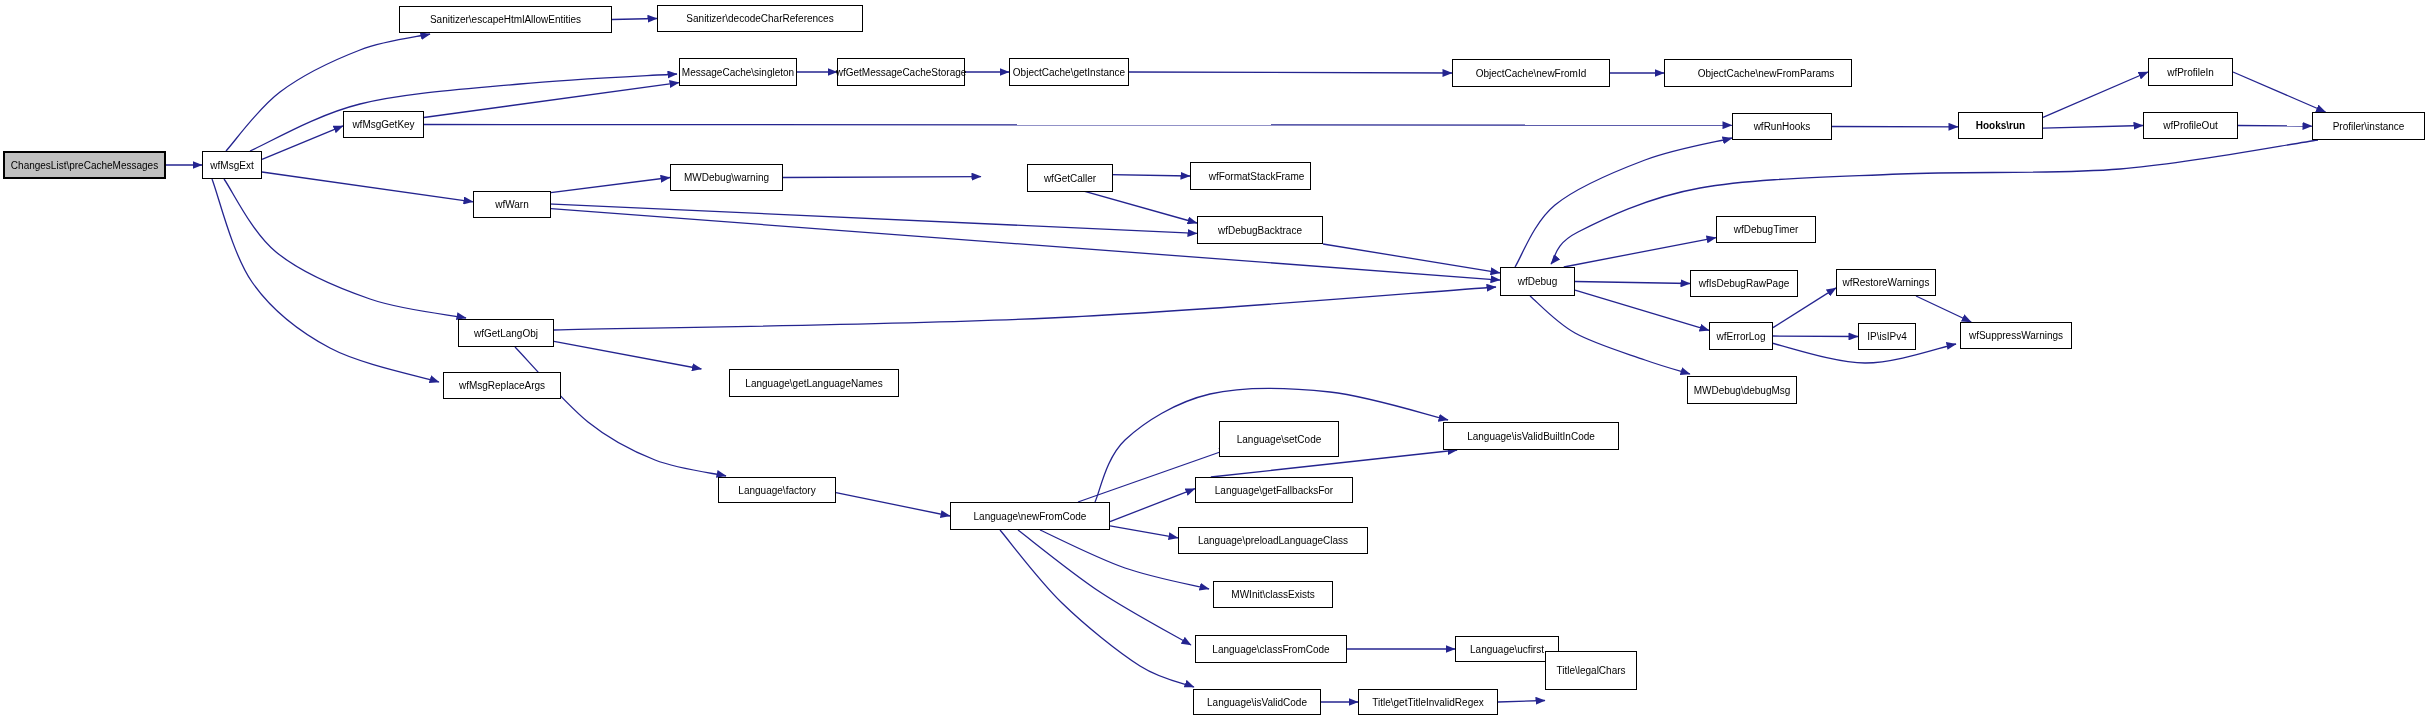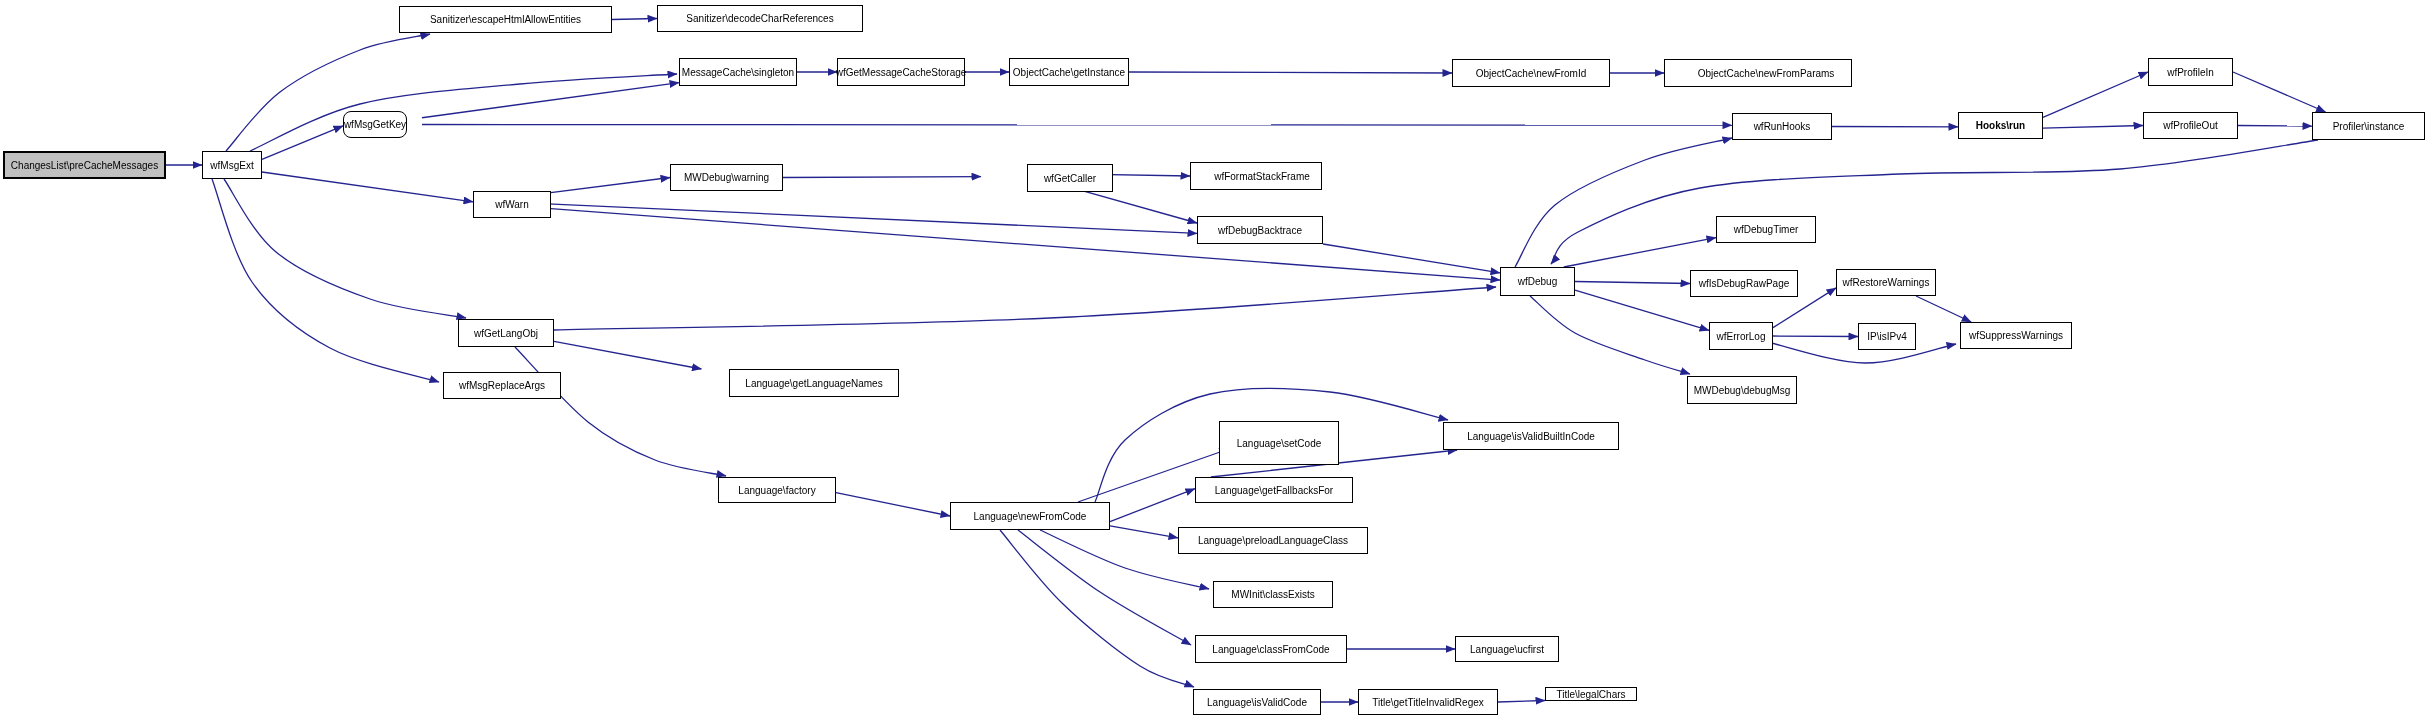--- a/index.html
+++ b/index.html
@@ -77,46 +77,46 @@
 <div class="node focus" style="left: 3px; top: 151px; width: 163px; height: 28px; background: rgb(192, 192, 192);">ChangesList\preCacheMessages</div>
     <div class="node" style="left: 202px; top: 151px; width: 60px; height: 28px;">wfMsgExt</div>
     <div class="node" style="left: 399px; top: 6px; width: 213px; height: 27px;">Sanitizer\escapeHtmlAllowEntities</div>
     <div class="node" style="left: 657px; top: 5px; width: 206px; height: 27px;">Sanitizer\decodeCharReferences</div>
     <div class="node" style="left: 679px; top: 58px; width: 118px; height: 28px;">MessageCache\singleton</div>
     <div class="node" style="left: 837px; top: 58px; width: 128px; height: 28px;">wfGetMessageCacheStorage</div>
     <div class="node" style="left: 1009px; top: 58px; width: 120px; height: 28px;">ObjectCache\getInstance</div>
     <div class="node" style="left: 1452px; top: 59px; width: 158px; height: 28px;">ObjectCache\newFromId</div>
     <div class="node" style="left: 1664px; top: 59px; width: 188px; height: 28px; padding-left: 16px;">ObjectCache\newFromParams</div>
     <div class="node" style="left: 2148px; top: 58px; width: 85px; height: 28px;">wfProfileIn</div>
-    <div class="node" style="left: 343px; top: 111px; width: 64px; height: 27px; border-radius: 8px;">wfMsgGetKey</div>
+    <div class="node" style="left: 343px; top: 111px; width: 81px; height: 27px;">wfMsgGetKey</div>
     <div class="node" style="left: 1732px; top: 113px; width: 100px; height: 27px;">wfRunHooks</div>
     <div class="node" style="left: 1958px; top: 112px; width: 85px; height: 27px; font-weight: bold;">Hooks\run</div>
     <div class="node" style="left: 2143px; top: 112px; width: 95px; height: 27px;">wfProfileOut</div>
     <div class="node" style="left: 2312px; top: 112px; width: 113px; height: 28px;">Profiler\instance</div>
     <div class="node" style="left: 473px; top: 191px; width: 78px; height: 27px;">wfWarn</div>
     <div class="node" style="left: 670px; top: 164px; width: 113px; height: 27px;">MWDebug\warning</div>
     <div class="node" style="left: 981px; top: 164px; width: 86px; height: 28px; margin-left: 46px;">wfGetCaller</div>
-    <div class="node" style="left: 1190px; top: 162px; width: 132px; height: 28px; padding-left: 12px;">wfFormatStackFrame</div>
+    <div class="node" style="left: 1190px; top: 162px; width: 121px; height: 28px; padding-left: 12px;">wfFormatStackFrame</div>
     <div class="node" style="left: 1197px; top: 216px; width: 126px; height: 28px;">wfDebugBacktrace</div>
     <div class="node" style="left: 1500px; top: 267px; width: 75px; height: 29px;">wfDebug</div>
     <div class="node" style="left: 1716px; top: 216px; width: 100px; height: 27px;">wfDebugTimer</div>
     <div class="node" style="left: 1690px; top: 270px; width: 108px; height: 27px;">wfIsDebugRawPage</div>
     <div class="node" style="left: 1836px; top: 269px; width: 100px; height: 27px;">wfRestoreWarnings</div>
     <div class="node" style="left: 1709px; top: 322px; width: 64px; height: 28px;">wfErrorLog</div>
     <div class="node" style="left: 1858px; top: 323px; width: 58px; height: 27px;">IP\isIPv4</div>
     <div class="node" style="left: 1960px; top: 322px; width: 112px; height: 27px;">wfSuppressWarnings</div>
     <div class="node" style="left: 1687px; top: 376px; width: 110px; height: 28px;">MWDebug\debugMsg</div>
     <div class="node" style="left: 458px; top: 319px; width: 96px; height: 28px;">wfGetLangObj</div>
     <div class="node" style="left: 443px; top: 372px; width: 118px; height: 27px;">wfMsgReplaceArgs</div>
     <div class="node" style="left: 681px; top: 369px; width: 170px; height: 28px; margin-left: 48px;">Language\getLanguageNames</div>
     <div class="node" style="left: 718px; top: 477px; width: 118px; height: 26px;">Language\factory</div>
     <div class="node" style="left: 950px; top: 502px; width: 160px; height: 28px;">Language\newFromCode</div>
-    <div class="node" style="left: 1219px; top: 421px; width: 120px; height: 44px;">Language\setCode</div>
+    <div class="node" style="left: 1219px; top: 421px; width: 120px; height: 36px;">Language\setCode</div>
     <div class="node" style="left: 1443px; top: 422px; width: 176px; height: 28px;">Language\isValidBuiltInCode</div>
     <div class="node" style="left: 1195px; top: 477px; width: 158px; height: 26px;">Language\getFallbacksFor</div>
     <div class="node" style="left: 1178px; top: 527px; width: 190px; height: 27px;">Language\preloadLanguageClass</div>
     <div class="node" style="left: 1213px; top: 581px; width: 120px; height: 27px;">MWInit\classExists</div>
     <div class="node" style="left: 1195px; top: 635px; width: 152px; height: 28px;">Language\classFromCode</div>
     <div class="node" style="left: 1455px; top: 636px; width: 104px; height: 26px;">Language\ucfirst</div>
     <div class="node" style="left: 1193px; top: 689px; width: 128px; height: 26px;">Language\isValidCode</div>
     <div class="node" style="left: 1358px; top: 689px; width: 140px; height: 26px;">Title\getTitleInvalidRegex</div>
-    <div class="node" style="left: 1545px; top: 687px; width: 92px; height: 14px;">Title\legalChars</div>
+    <div class="node" style="left: 1545px; top: 651px; width: 92px; height: 39px;">Title\legalChars</div>
   </div>
 
 </body></html>

